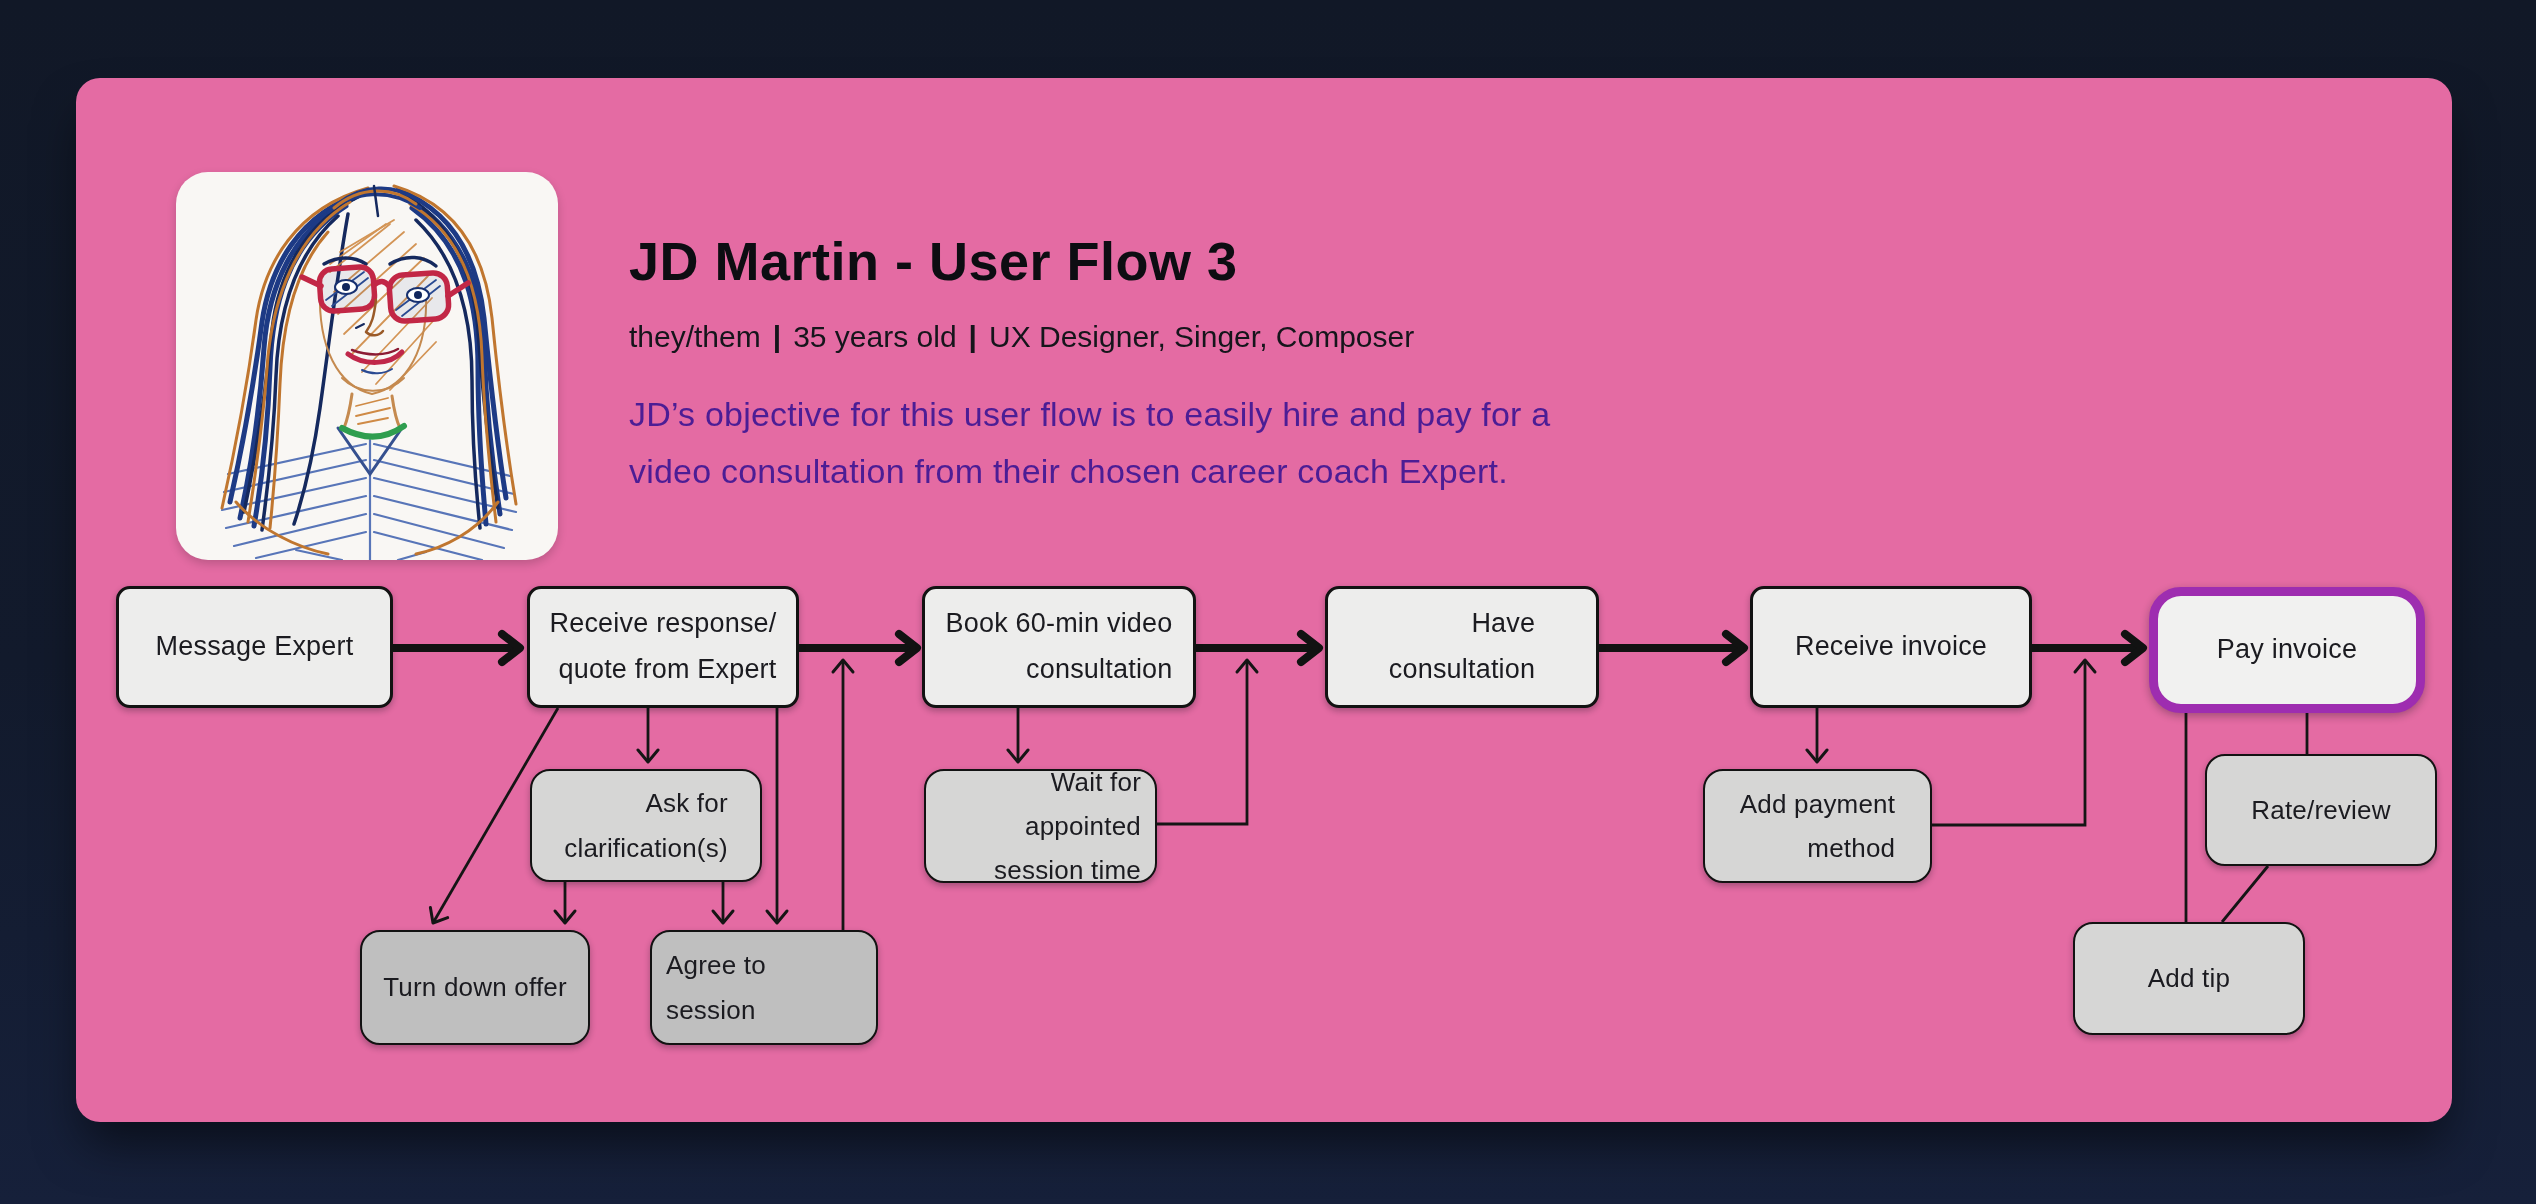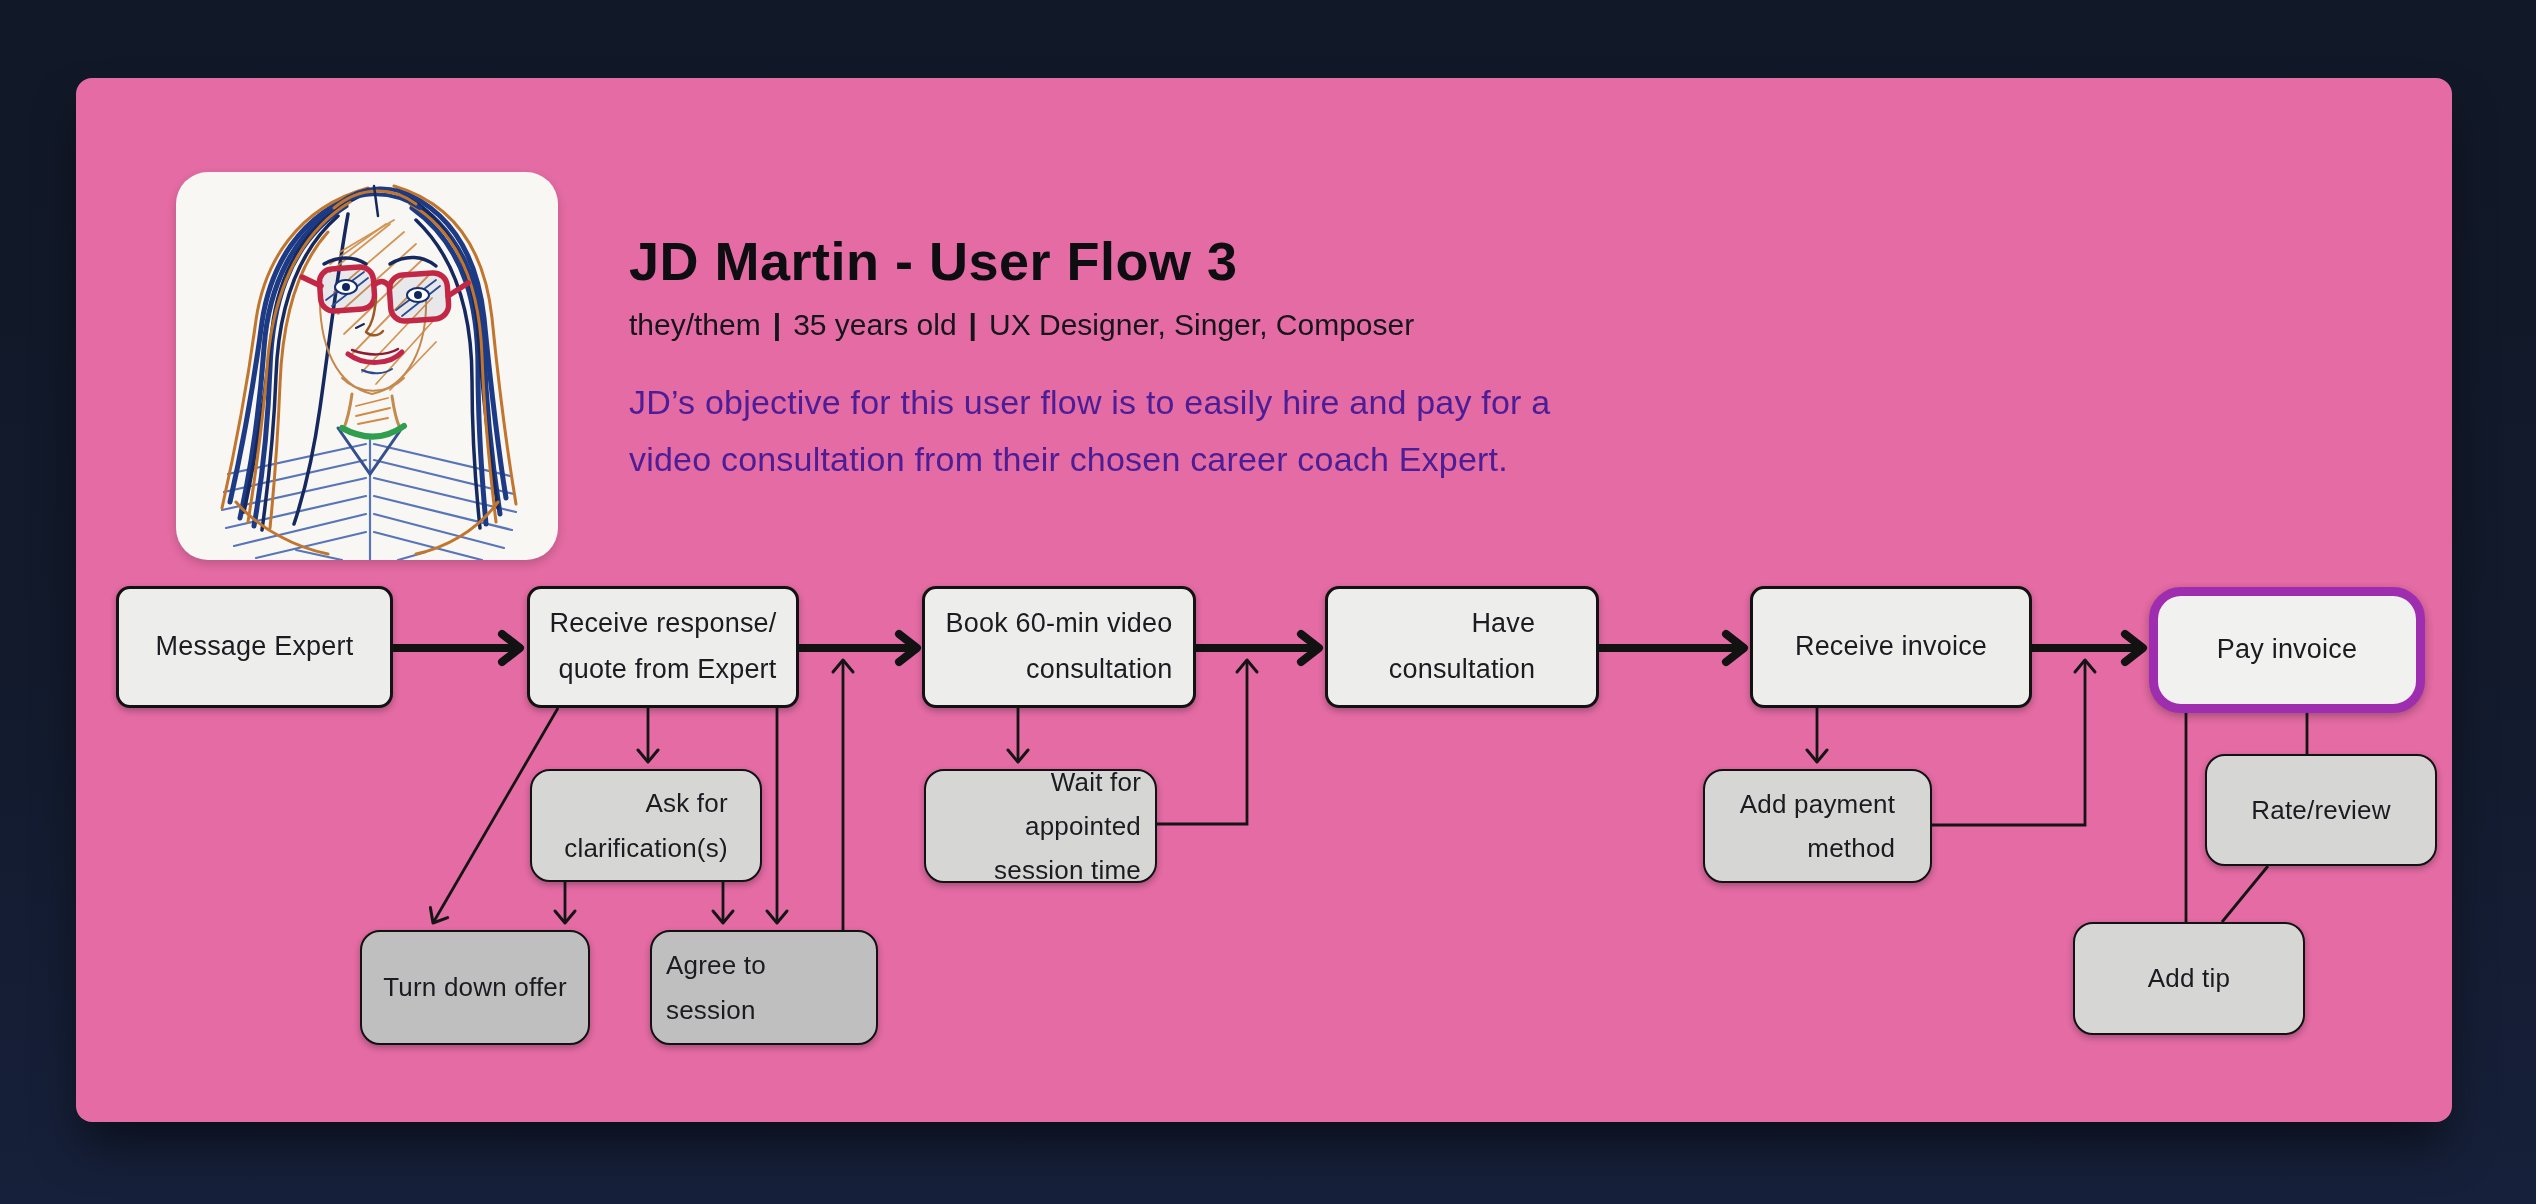--- a/index.html
+++ b/index.html
@@ -15,32 +15,32 @@
   }
   *{margin:0;padding:0;box-sizing:border-box;}
   html,body{background:var(--bg-navy);}
   .stage{
     position:relative;width:2536px;height:1204px;overflow:hidden;
     background:linear-gradient(180deg,#111827 0%,#121a2c 55%,#16203a 100%);
     font-family:"Liberation Sans",sans-serif;color:var(--text-dark);
   }
   .card{
     position:absolute;left:76px;top:78px;width:2376px;height:1044px;
-    background:var(--card-pink);border-radius:16px;
+    background:var(--card-pink);border-radius:24px;
     box-shadow:0 28px 48px -8px rgba(0,0,0,.55);
   }
   .avatar{
     position:absolute;left:100px;top:94px;width:382px;height:388px;
     background:var(--avatar-bg);border-radius:32px;overflow:hidden;
     box-shadow:0 4px 10px rgba(0,0,0,.18);
   }
   .avatar svg{display:block;width:100%;height:100%;}
   .persona-text{position:absolute;left:553px;top:152px;}
   .persona-title{font-size:54px;font-weight:800;letter-spacing:.5px;color:#0d0d12;}
-  .persona-meta{margin-top:16px;font-size:30px;font-weight:400;color:#15151b;}
+  .persona-meta{margin-top:28px;font-size:30px;font-weight:400;color:#15151b;}
   .persona-meta .sep{font-weight:800;margin:0 12px;}
   .persona-objective{
     margin-top:32px;font-size:34px;line-height:1.68;font-weight:400;
     color:#4c1d95;white-space:pre-line;letter-spacing:.2px;
   }
   .wires{position:absolute;left:0;top:0;width:2536px;height:1204px;z-index:1;}
   .node{
     position:absolute;z-index:2;display:flex;align-items:center;justify-content:center;
     background:var(--node-fill);border:3px solid var(--node-border);border-radius:14px;
     box-shadow:0 3px 6px rgba(15,15,25,.3);

